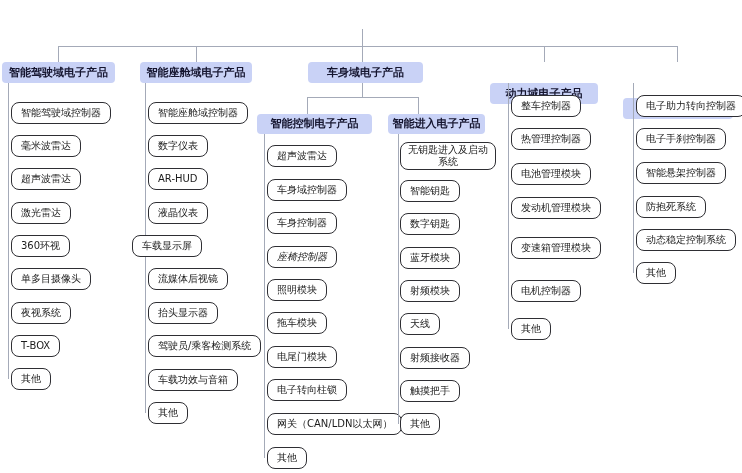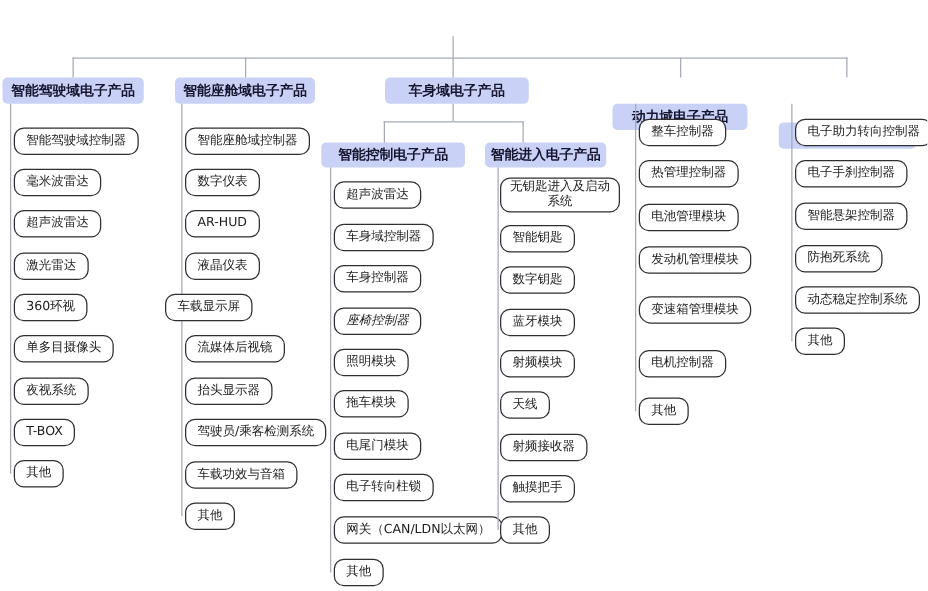--- a/index.html
+++ b/index.html
@@ -100,21 +100,21 @@
       <div class="node" style="left: 400px; top: 280px;">射频模块</div>
       <div class="node" style="left: 400px; top: 313px;">天线</div>
       <div class="node" style="left: 400px; top: 347px;">射频接收器</div>
       <div class="node" style="left: 400px; top: 380px;">触摸把手</div>
       <div class="node" style="left: 400px; top: 413px;">其他</div>
       <div class="line" style="left: 508px; top: 83px; width: 1px; height: 246px;"></div>
       <div class="node" style="left: 511px; top: 95px;">整车控制器</div>
       <div class="node" style="left: 511px; top: 128px;">热管理控制器</div>
       <div class="node" style="left: 511px; top: 163px;">电池管理模块</div>
       <div class="node" style="left: 511px; top: 197px;">发动机管理模块</div>
-      <div class="node" style="left: 511px; top: 237px; border-radius: 10px;">变速箱管理模块</div>
+      <div class="node" style="left: 511px; top: 237px;">变速箱管理模块</div>
       <div class="node" style="left: 511px; top: 280px;">电机控制器</div>
       <div class="node" style="left: 511px; top: 318px;">其他</div>
       <div class="line" style="left: 633px; top: 83px; width: 1px; height: 190px;"></div>
       <div class="node" style="left: 636px; top: 95px;">电子助力转向控制器</div>
       <div class="node" style="left: 636px; top: 128px;">电子手刹控制器</div>
       <div class="node" style="left: 636px; top: 162px;">智能悬架控制器</div>
       <div class="node" style="left: 636px; top: 196px;">防抱死系统</div>
       <div class="node" style="left: 636px; top: 229px;">动态稳定控制系统</div>
       <div class="node" style="left: 636px; top: 262px;">其他</div>
     </div>

